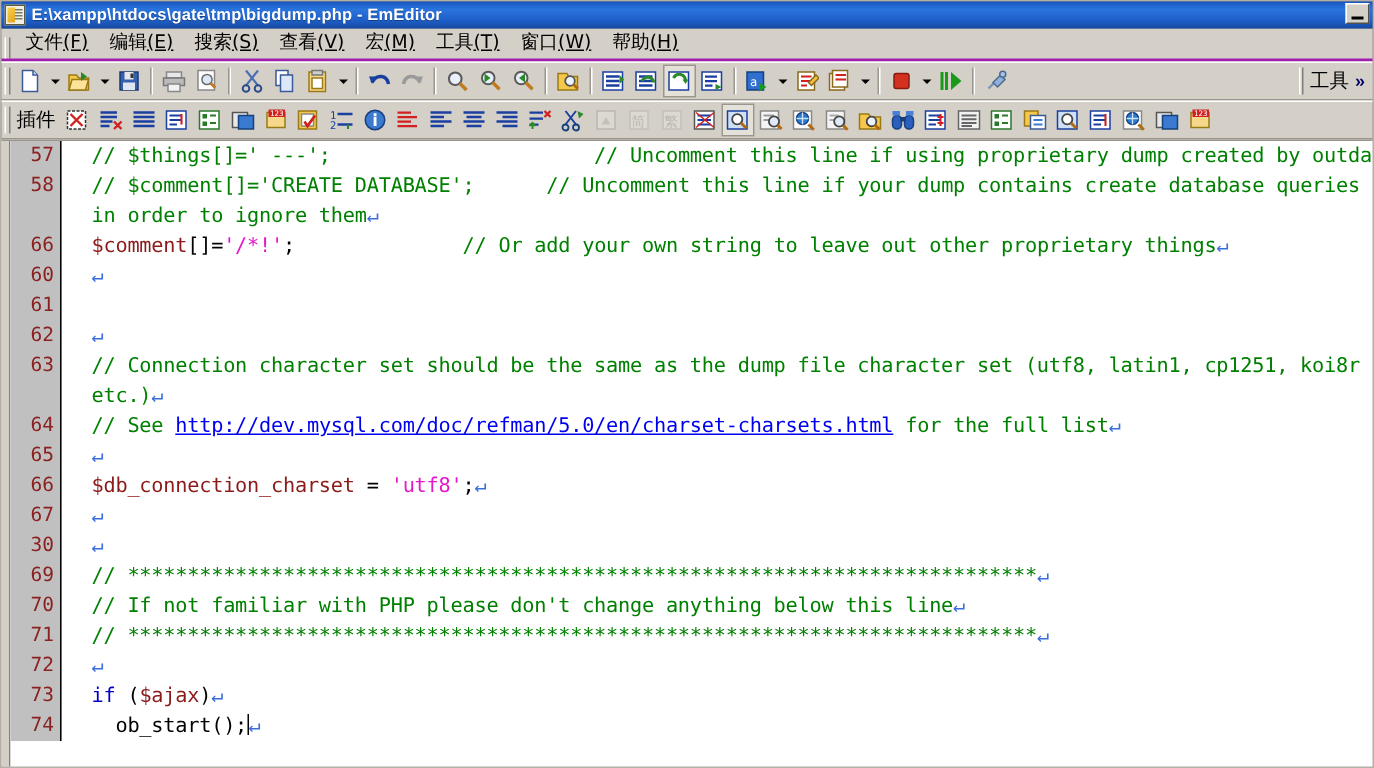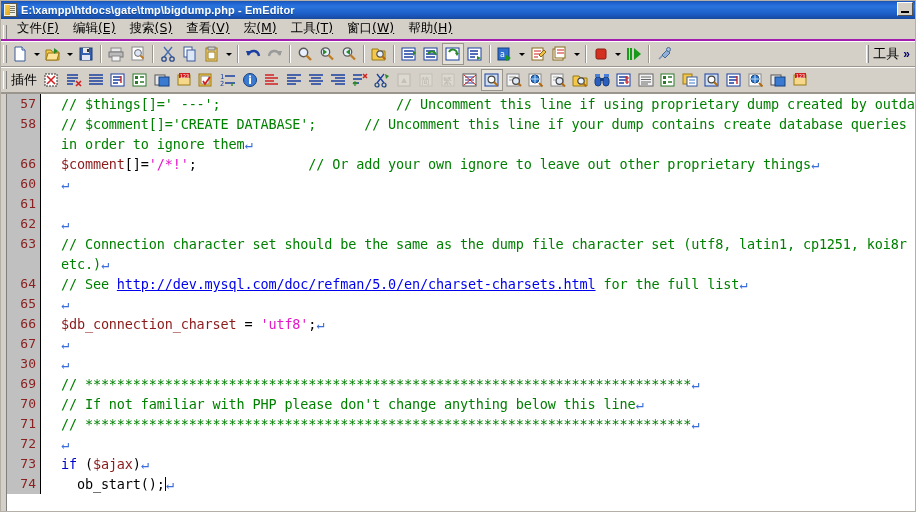--- a/index.html
+++ b/index.html
@@ -580,21 +580,21 @@
           <div class="row">
             <div class="ln">58</div>
             <div class="txt"><span class="c-com">// $comment[]='CREATE DATABASE';</span><span class="c-plain">      </span><span class="c-com">// Uncomment this line if your dump contains create database queries</span></div>
           </div>
           <div class="row">
             <div class="ln blank"></div>
             <div class="txt"><span class="c-com">in order to ignore them</span><span class="eol">↵</span></div>
           </div>
           <div class="row">
             <div class="ln">66</div>
-            <div class="txt"><span class="c-var">$comment</span><span class="c-plain">[]=</span><span class="c-str">'/*!'</span><span class="c-plain">;</span><span class="c-plain">              </span><span class="c-com">// Or add your own ignore to leave out other proprietary things</span><span class="eol">↵</span></div>
+            <div class="txt"><span class="c-var">$comment</span><span class="c-plain">[]=</span><span class="c-str">'/*!'</span><span class="c-plain">;</span><span class="c-plain">              </span><span class="c-com">// Or add your own string to leave out other proprietary things</span><span class="eol">↵</span></div>
           </div>
           <div class="row">
             <div class="ln">60</div>
             <div class="txt"><span class="eol">↵</span></div>
           </div>
           <div class="row">
             <div class="ln">61</div>
             <div class="txt"></div>
           </div>
           <div class="row">

